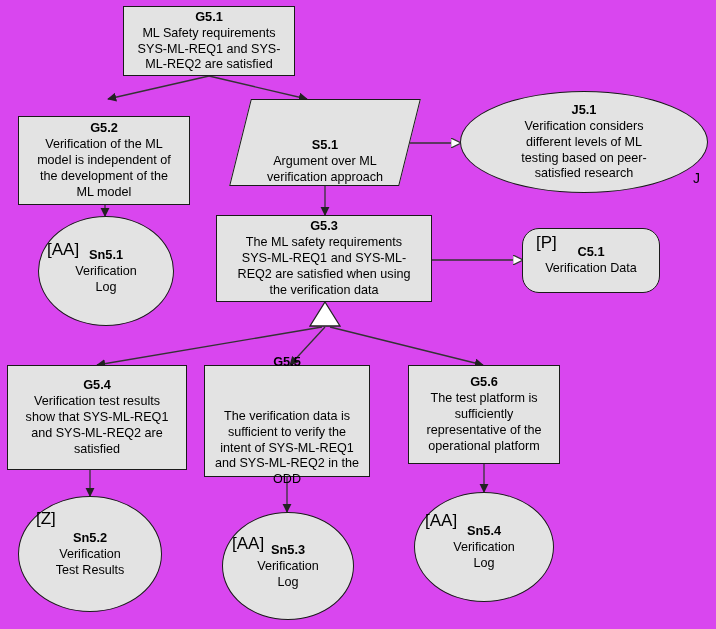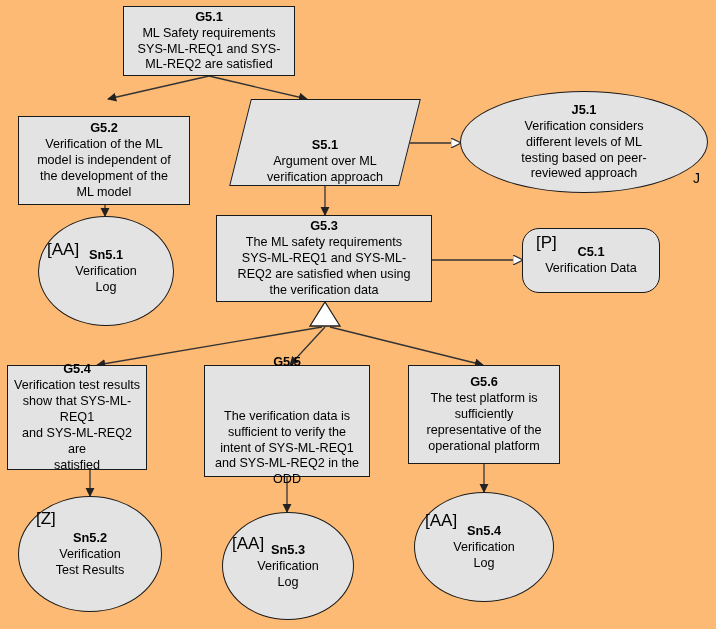--- a/index.html
+++ b/index.html
@@ -4,21 +4,21 @@
 <style>
   html, body {
     margin: 0;
     padding: 0;
     background: #ffffff;
   }
   #canvas {
     position: relative;
     width: 716px;
     height: 629px;
-    background: #fdba74;
+    background: #d946ef;
     font-family: "Liberation Sans", sans-serif;
     overflow: hidden;
   }
   #edges {
     position: absolute;
     left: 0;
     top: 0;
     width: 716px;
     height: 629px;
     pointer-events: none;
@@ -163,21 +163,21 @@
       <div class="ntext">Argument over ML
 verification  approach</div>
     </div>
   </div>
 
   <div class="node ellipse" style="left:460px; top:91px; width:248px; height:102px;">
     <div class="nid">J5.1</div>
     <div class="ntext">Verification considers
 different levels of ML
 testing based on peer-
-reviewed approach</div>
+satisfied research</div>
   </div>
   <div class="jtag" style="left:693px; top:170px;">J</div>
 
   <div class="node circle" style="left:38px; top:216px; width:136px; height:110px;">
     <div class="nid">Sn5.1</div>
     <div class="ntext">Verification
 Log</div>
   </div>
   <div class="marker" style="left:47px; top:240px;">[AA]</div>
 
@@ -188,21 +188,21 @@
 REQ2 are satisfied when using
 the verification  data</div>
   </div>
 
   <div class="node context" style="left:522px; top:228px; width:138px; height:65px;">
     <div class="nid">C5.1</div>
     <div class="ntext">Verification Data</div>
   </div>
   <div class="marker" style="left:536px; top:233px;">[P]</div>
 
-  <div class="node goal" style="left:7px; top:365px; width:140px; height:105px;">
+  <div class="node goal" style="left:7px; top:365px; width:180px; height:105px;">
     <div class="nid">G5.4</div>
     <div class="ntext">Verification test results
 show that SYS-ML-REQ1
 and SYS-ML-REQ2 are
 satisfied</div>
   </div>
 
   <div class="node goal" style="left:204px; top:365px; width:166px; height:112px;gap:38px;">
     <div class="nid">G5.5</div>
     <div class="ntext">The verification  data is

